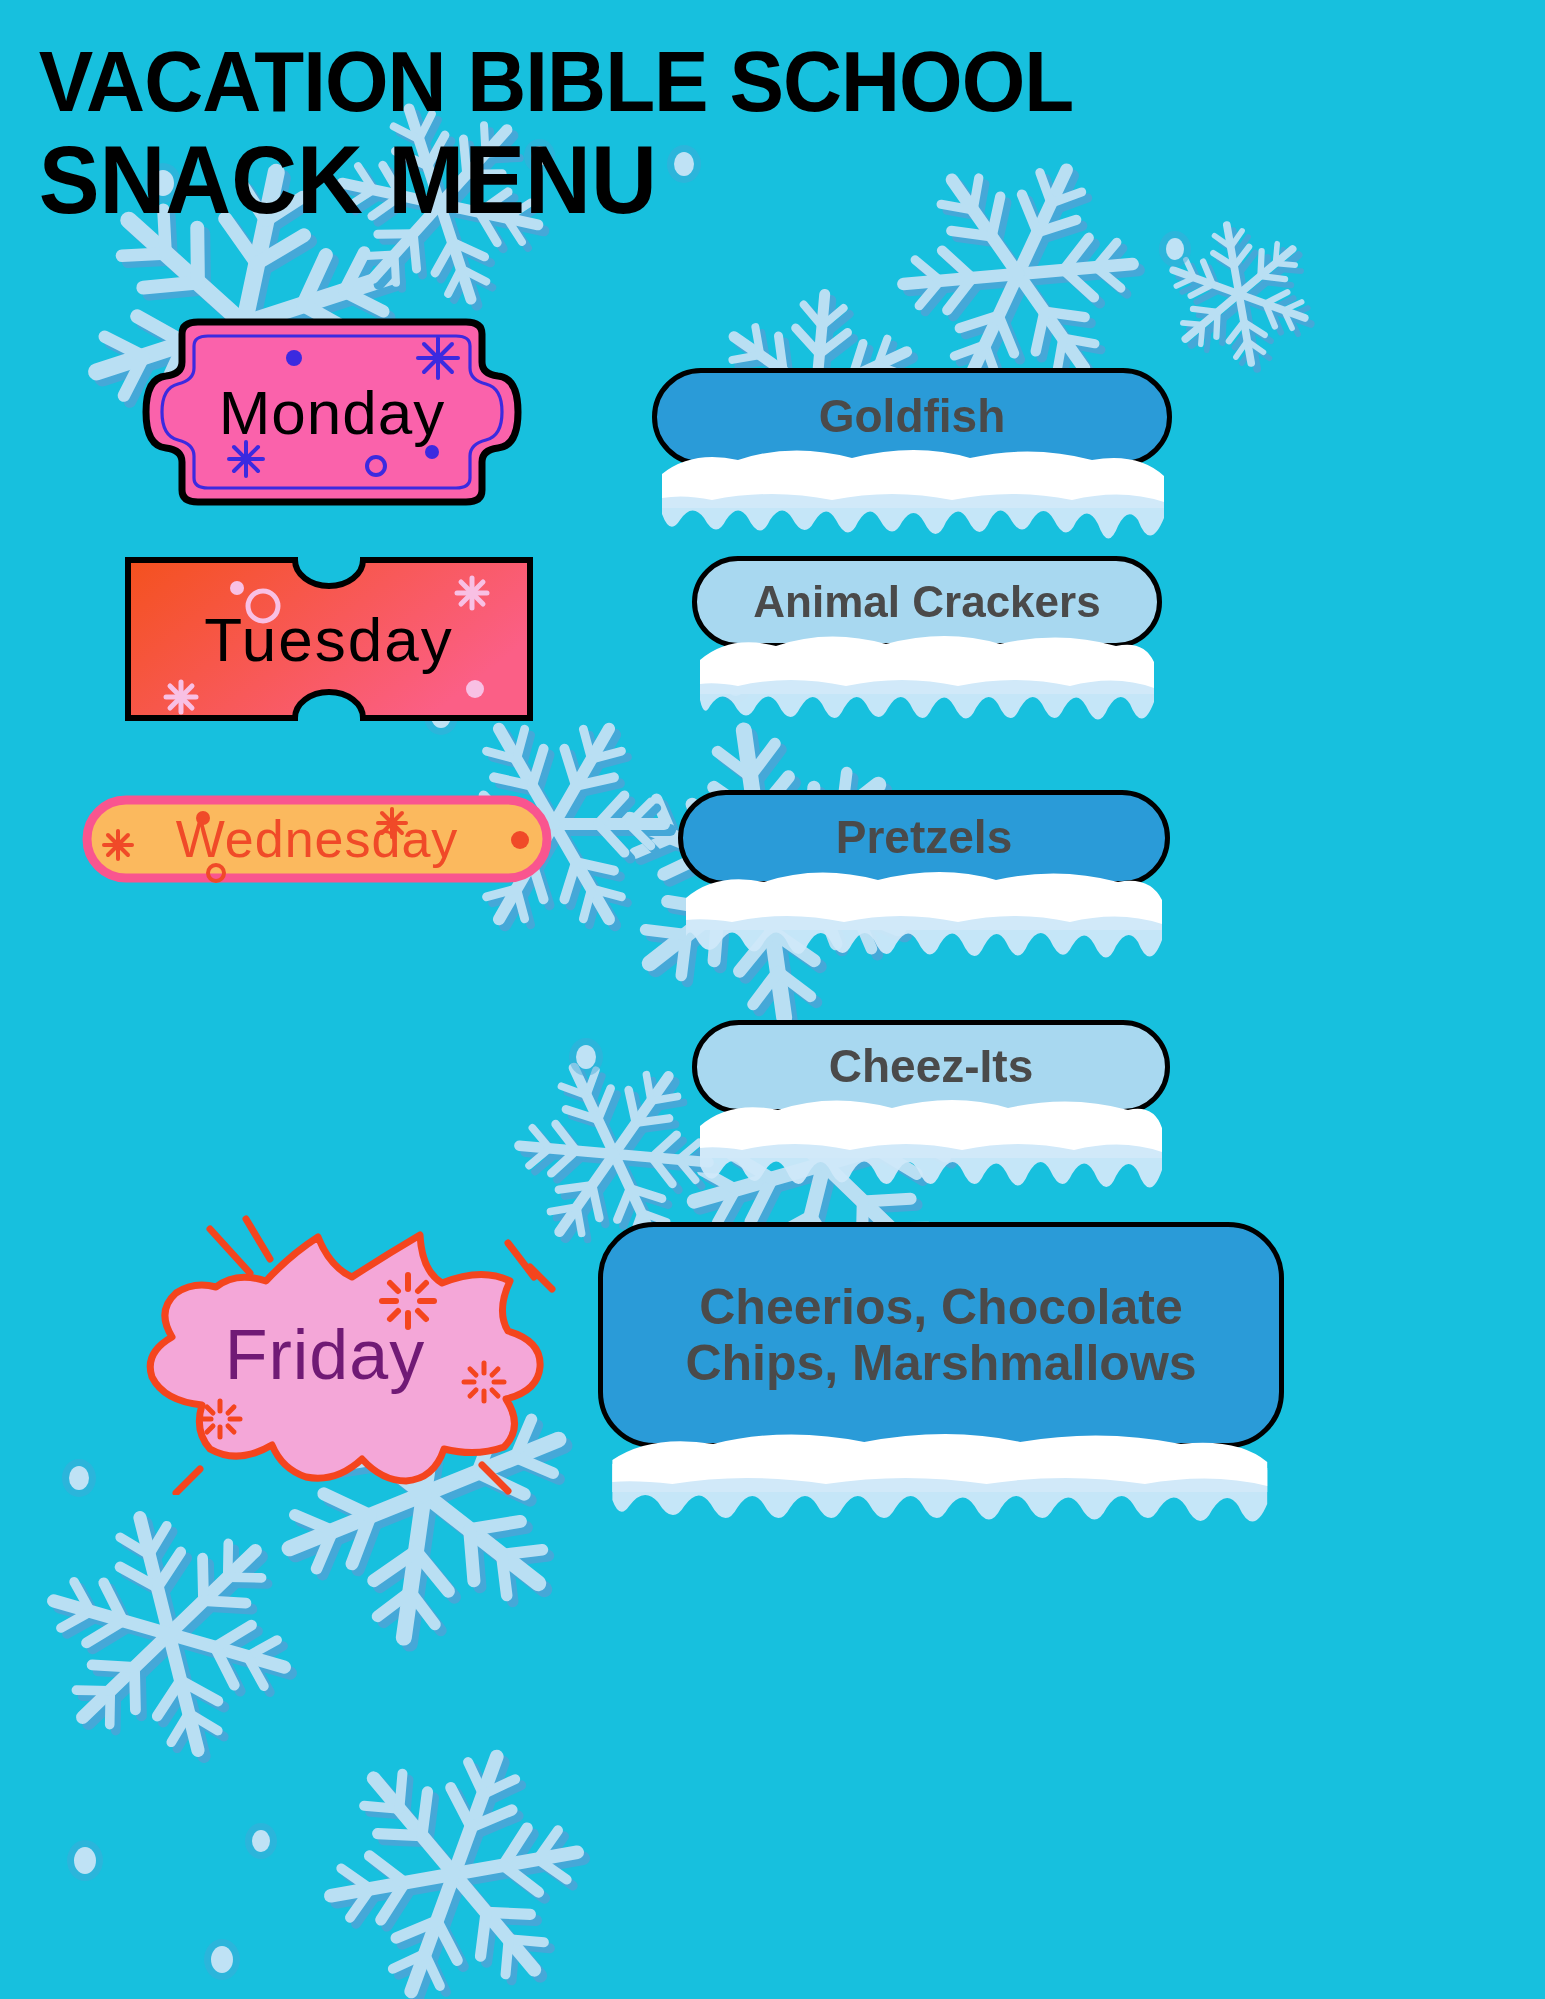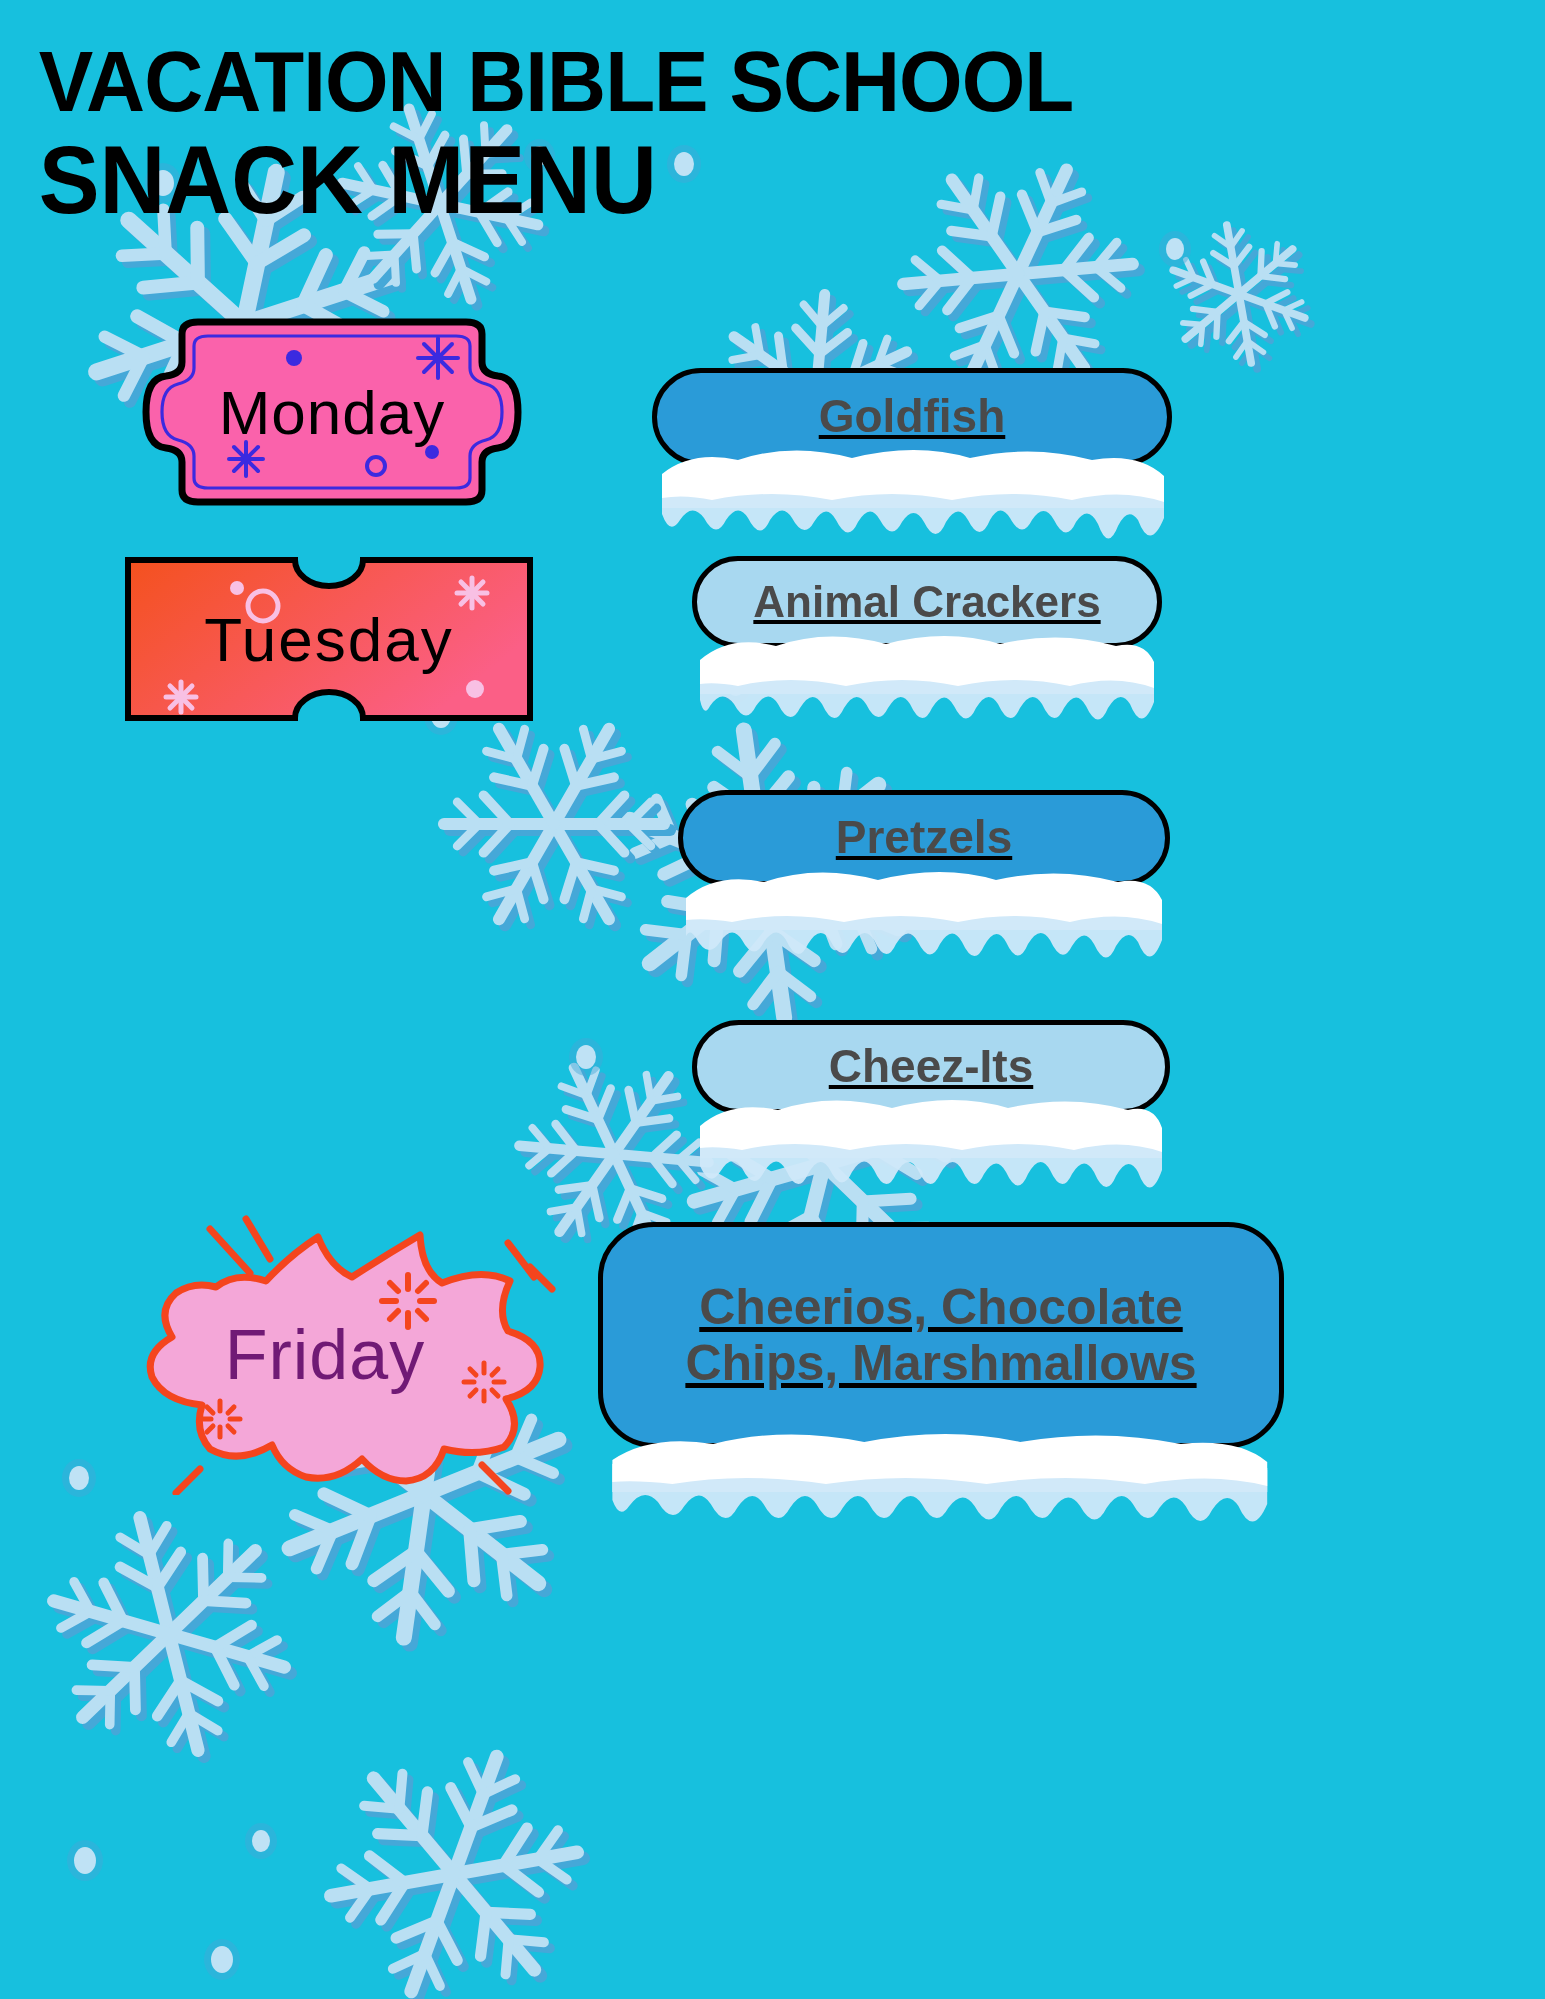--- a/index.html
+++ b/index.html
@@ -76,21 +76,20 @@
   #day-fri .day-text{font-size:70px;color:#701a75;letter-spacing:1px;}
 
   
   .snack{position:absolute;}
   .snack .box{
     position:absolute;inset:0;
     border:5px solid #000;
     display:flex;align-items:center;justify-content:center;
     text-align:center;
     box-sizing:border-box;
-    text-decoration:underline;
   }
   .snack .label{
     font-family:"Liberation Sans", sans-serif;
     font-weight:bold;
     color:#4a4a4a;
     line-height:1.12;
     padding:0 14px;
     position:relative;z-index:2;
   }
   .snow{position:absolute;left:0;width:100%;pointer-events:none;z-index:4;}
@@ -248,20 +247,43 @@
           <line x1="348" y1="22" x2="348" y2="52"></line>
             <line x1="333" y1="37" x2="363" y2="37"></line>
           <line x1="337" y1="26" x2="359" y2="48"></line>
             <line x1="359" y1="26" x2="337" y2="48"></line>
         </g>
         <circle cx="351" cy="133" r="9" fill="#f8c0e4"></circle>
       </svg>
       <span class="day-text">Tuesday</span>
     </div>
 
+    <div class="day" id="day-wed">
+      <svg class="shape" style="position:absolute;inset:0;" viewBox="0 0 470 88" preserveAspectRatio="none">
+        <rect x="5" y="5" width="460" height="78" rx="39" ry="39" fill="#fbb95e" stroke="#f9558f" stroke-width="9"></rect>
+      </svg>
+      <svg class="shape" style="position:absolute;inset:0;z-index:2;" viewBox="0 0 470 88" preserveAspectRatio="none">
+        <g stroke="#f04a28" stroke-width="4" stroke-linecap="round">
+          <line x1="36" y1="36" x2="36" y2="64"></line>
+            <line x1="22" y1="50" x2="50" y2="50"></line>
+          <line x1="26" y1="40" x2="46" y2="60"></line>
+            <line x1="46" y1="40" x2="26" y2="60"></line>
+        </g>
+        <circle cx="121" cy="23" r="7" fill="#f04a28"></circle>
+        <circle cx="134" cy="78" r="8" fill="none" stroke="#f04a28" stroke-width="4"></circle>
+        <g stroke="#f04a28" stroke-width="4" stroke-linecap="round">
+          <line x1="310" y1="14" x2="310" y2="42"></line>
+            <line x1="296" y1="28" x2="324" y2="28"></line>
+          <line x1="300" y1="18" x2="320" y2="38"></line>
+            <line x1="320" y1="18" x2="300" y2="38"></line>
+        </g>
+        <circle cx="438" cy="45" r="9" fill="#f04a28"></circle>
+      </svg>
+      <span class="day-text">Wednesday</span>
+    </div>
 
 
     <div class="day" id="day-fri">
       <svg class="shape" style="position:absolute;inset:0;" viewBox="0 0 470 280" preserveAspectRatio="none">
         <path d="M126 72 Q146 56 176 66 Q200 40 228 22 Q240 52 262 62 Q296 40 330 20 Q332 56 352 68 Q392 52 420 66 Q406 96 418 116 Q452 126 450 152 Q448 176 416 184 Q434 212 414 232 Q386 242 354 234 Q344 264 316 266 Q292 266 272 244 Q246 268 216 262 Q192 254 182 230 Q148 250 120 234 Q104 216 112 190 Q74 186 62 162 Q54 138 82 122 Q66 96 86 78 Q104 66 126 72 Z" fill="#f4a7d8" stroke="#f4451e" stroke-width="7" stroke-linejoin="round"></path>
       </svg>
       <svg class="shape" style="position:absolute;inset:0;z-index:2;" viewBox="0 0 470 280" preserveAspectRatio="none">
         <g stroke="#f4451e" stroke-width="7" stroke-linecap="round">
           <line x1="120" y1="14" x2="160" y2="58"></line>
           <line x1="156" y1="4" x2="180" y2="44"></line>

